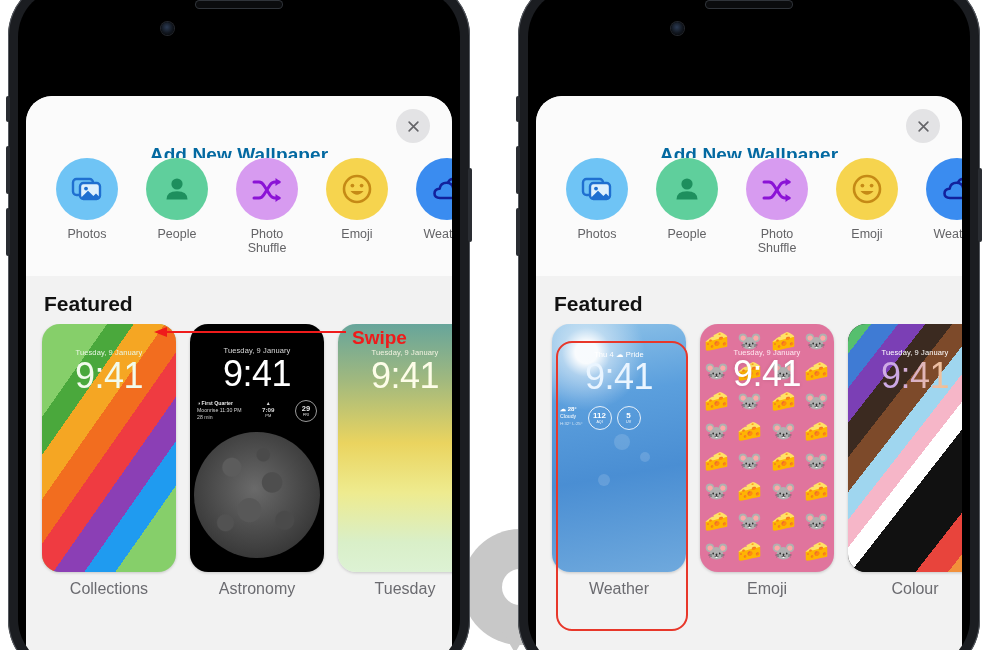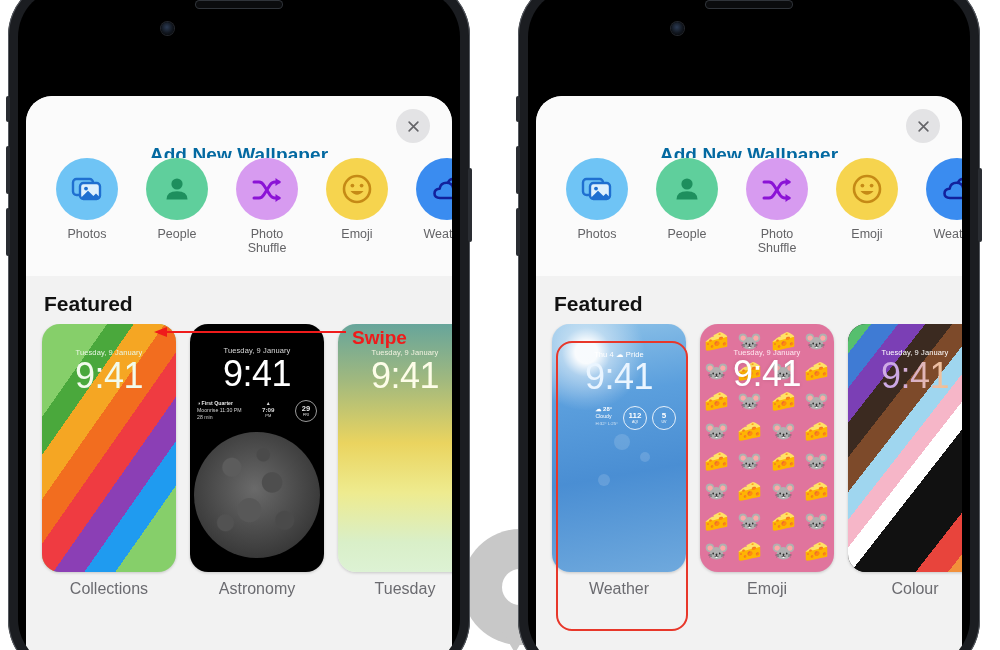--- a/index.html
+++ b/index.html
@@ -207,21 +207,21 @@
     background: radial-gradient(circle at 42% 42%, rgba(255,255,255,.95) 0 12%, rgba(255,255,255,.45) 26%, rgba(255,255,255,0) 62%);
   }
   .wp-weather .bokeh {
     position: absolute; border-radius: 50%;
     background: rgba(255,255,255,.14);
   }
   .wp-weather .wdate { color: #fff; top: 26px; font-size: 7.5px; }
   .wp-weather .wtime { color: #eaf5ff; top: 33px; }
   .wx-widgets {
     position: absolute; left: 8px; right: 10px; top: 82px;
-    display: flex; align-items: flex-start; justify-content: flex-end;
+    display: flex; align-items: flex-start; justify-content: flex-start;
     color: #fff;
   }
   .wx-left { font-size: 5.2px; line-height: 7.2px; }
   .wx-left .big { font-size: 6px; font-weight: bold; }
   .wx-left .fade { color: rgba(255,255,255,.72); font-size:4.4px; }
   .wx-circ {
     width: 24px; height: 24px; border-radius: 50%;
     border: 1.4px solid rgba(255,255,255,.85);
     display:flex; flex-direction:column; align-items:center; justify-content:center;
     margin-left: 5px;

